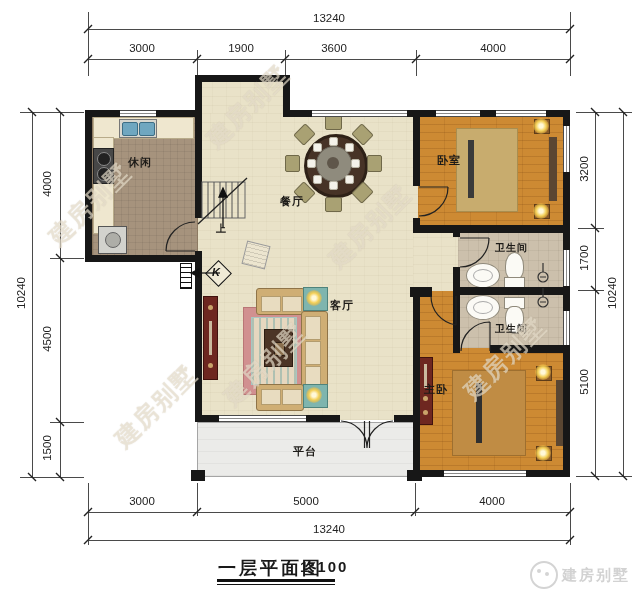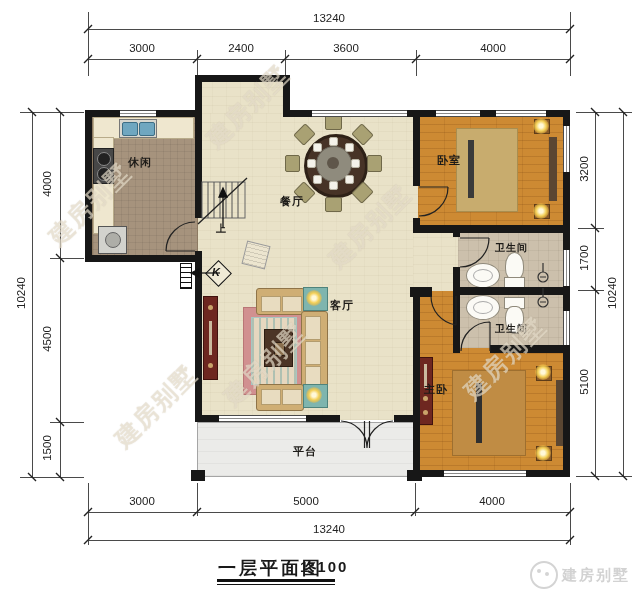--- a/index.html
+++ b/index.html
@@ -265,22 +265,22 @@
 
   <div class="dim-line" style="left:88px;top:29px;width:482px;height:1px;"></div>
   <div class="dim-line" style="left:88px;top:59px;width:482px;height:1px;"></div>
   <div class="dim-line" style="left:88px;top:12px;width:1px;height:64px;"></div>
   <div class="dim-line" style="left:570px;top:12px;width:1px;height:64px;"></div>
   <div class="dim-line" style="left:197px;top:50px;width:1px;height:26px;"></div>
   <div class="dim-line" style="left:285px;top:50px;width:1px;height:26px;"></div>
   <div class="dim-line" style="left:416px;top:50px;width:1px;height:26px;"></div>
   <div class="dim-label" style="left:299px;top:12px;width:60px;">13240</div>
   <div class="dim-label" style="left:112px;top:42px;width:60px;">3000</div>
-  <div class="dim-label" style="left:211px;top:42px;width:60px;">2400</div>
-  <div class="dim-label" style="left:316px;top:42px;width:60px;">3600</div>
+  <div class="dim-label" style="left:211px;top:42px;width:60px;">1900</div>
+  <div class="dim-label" style="left:304px;top:42px;width:60px;">3600</div>
   <div class="dim-label" style="left:463px;top:42px;width:60px;">4000</div>
 
   <div class="dim-line" style="left:88px;top:512px;width:482px;height:1px;"></div>
   <div class="dim-line" style="left:88px;top:540px;width:482px;height:1px;"></div>
   <div class="dim-line" style="left:88px;top:483px;width:1px;height:62px;"></div>
   <div class="dim-line" style="left:570px;top:483px;width:1px;height:62px;"></div>
   <div class="dim-line" style="left:197px;top:483px;width:1px;height:33px;"></div>
   <div class="dim-line" style="left:415px;top:483px;width:1px;height:33px;"></div>
   <div class="dim-label" style="left:112px;top:495px;width:60px;">3000</div>
   <div class="dim-label" style="left:276px;top:495px;width:60px;">5000</div>

